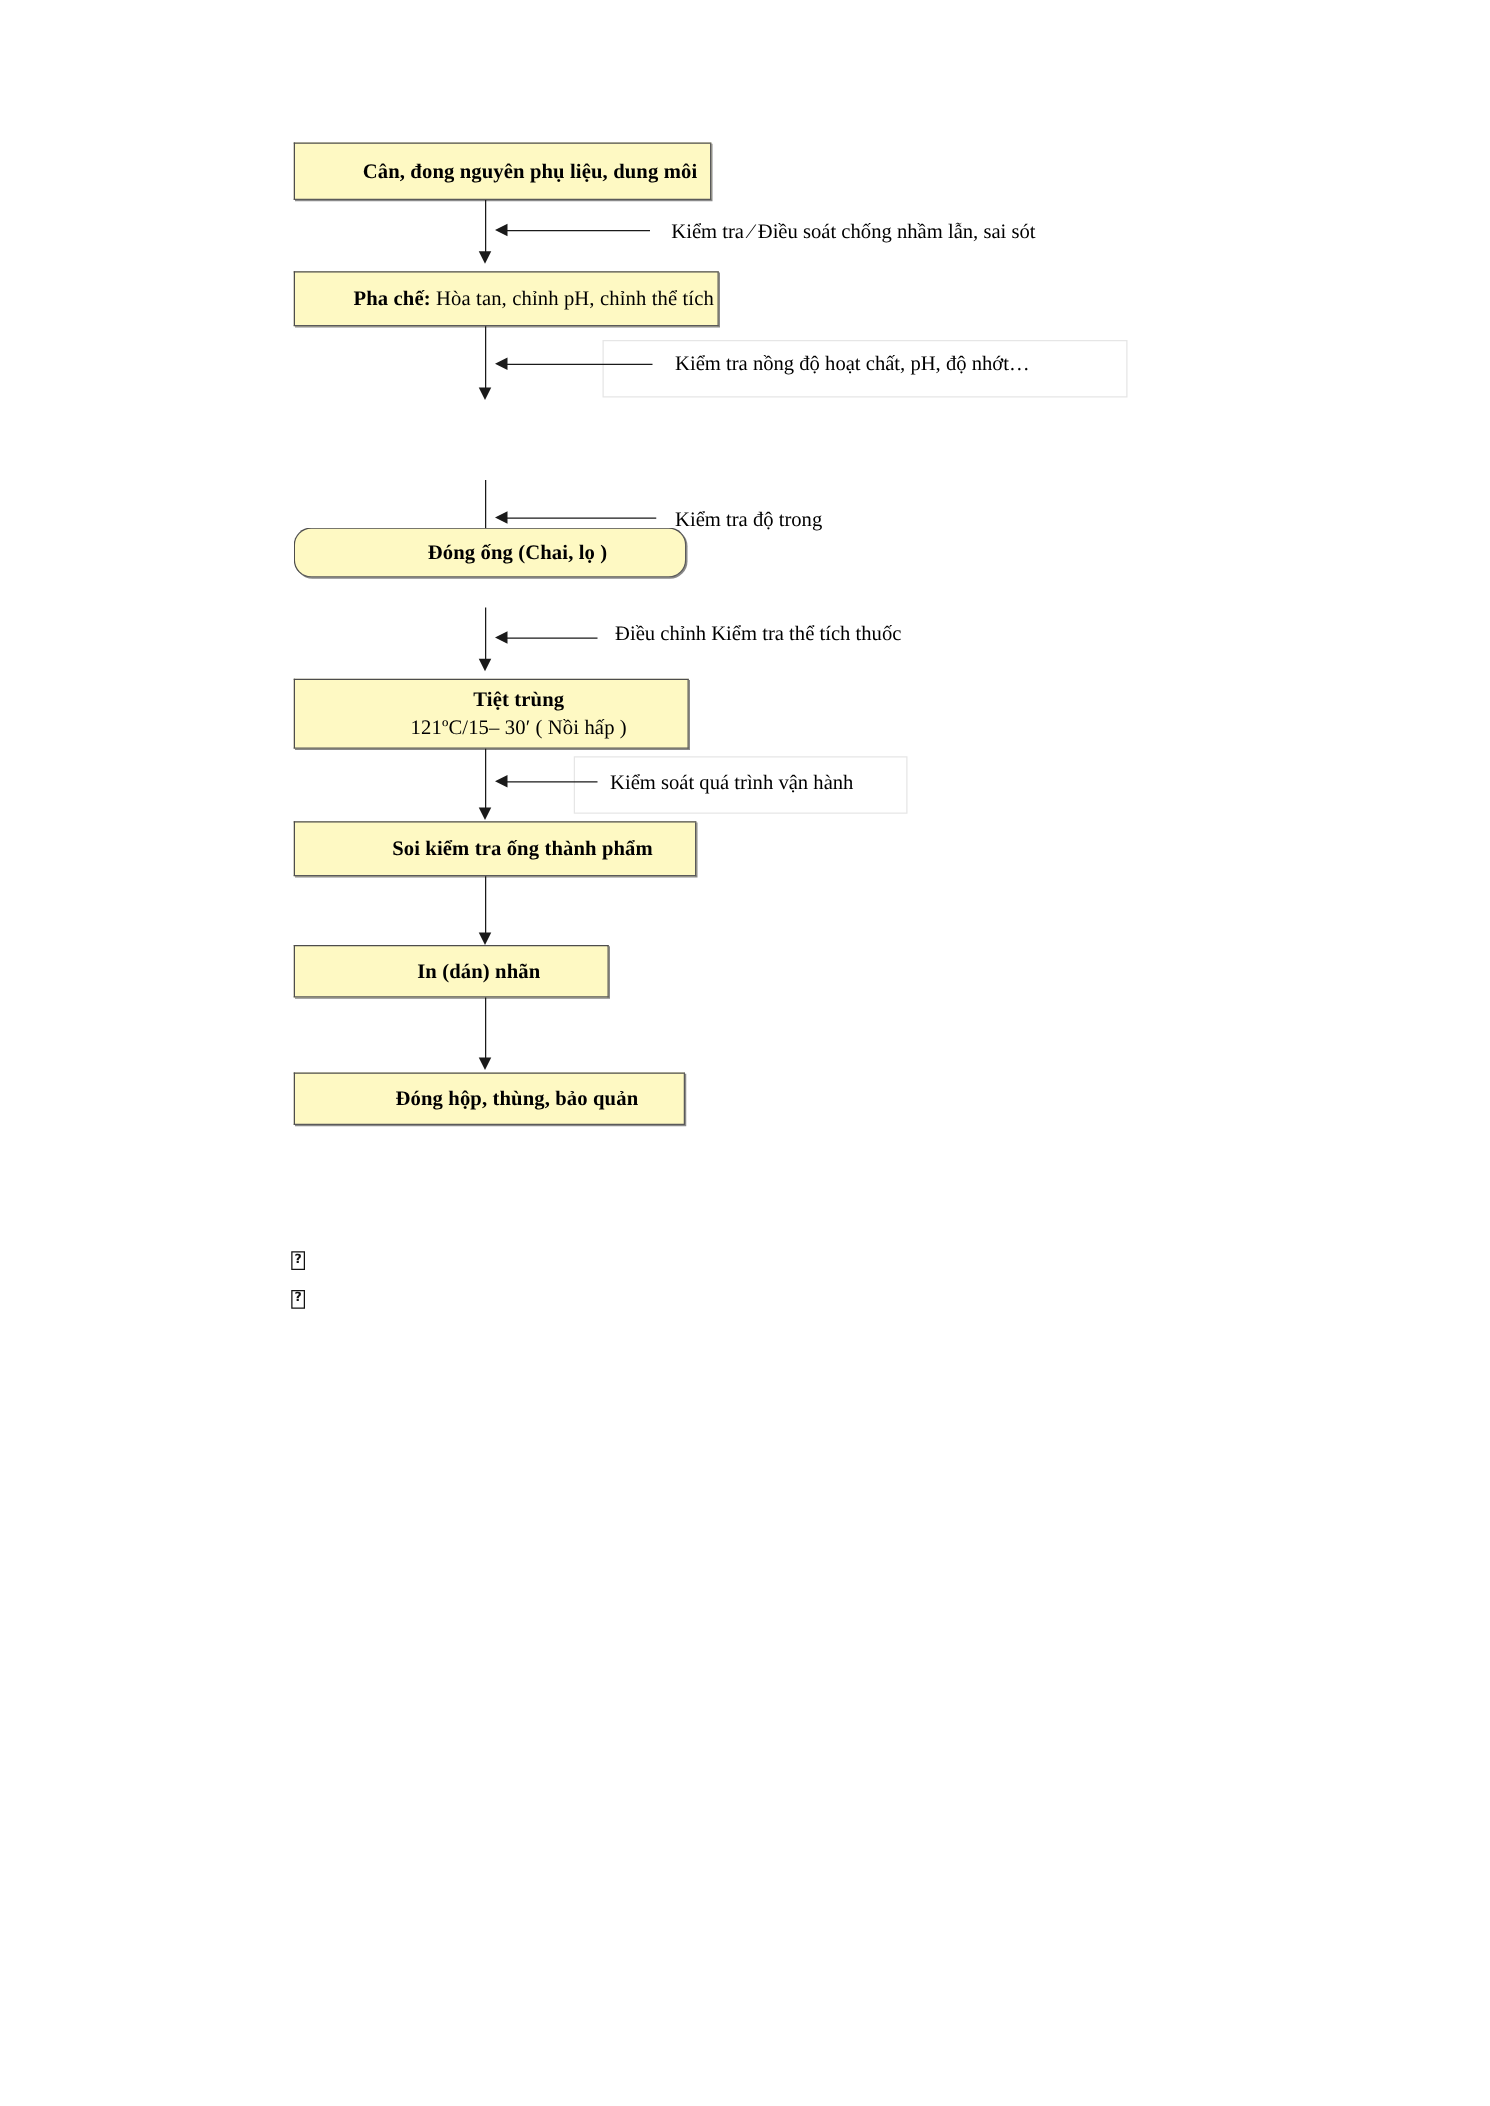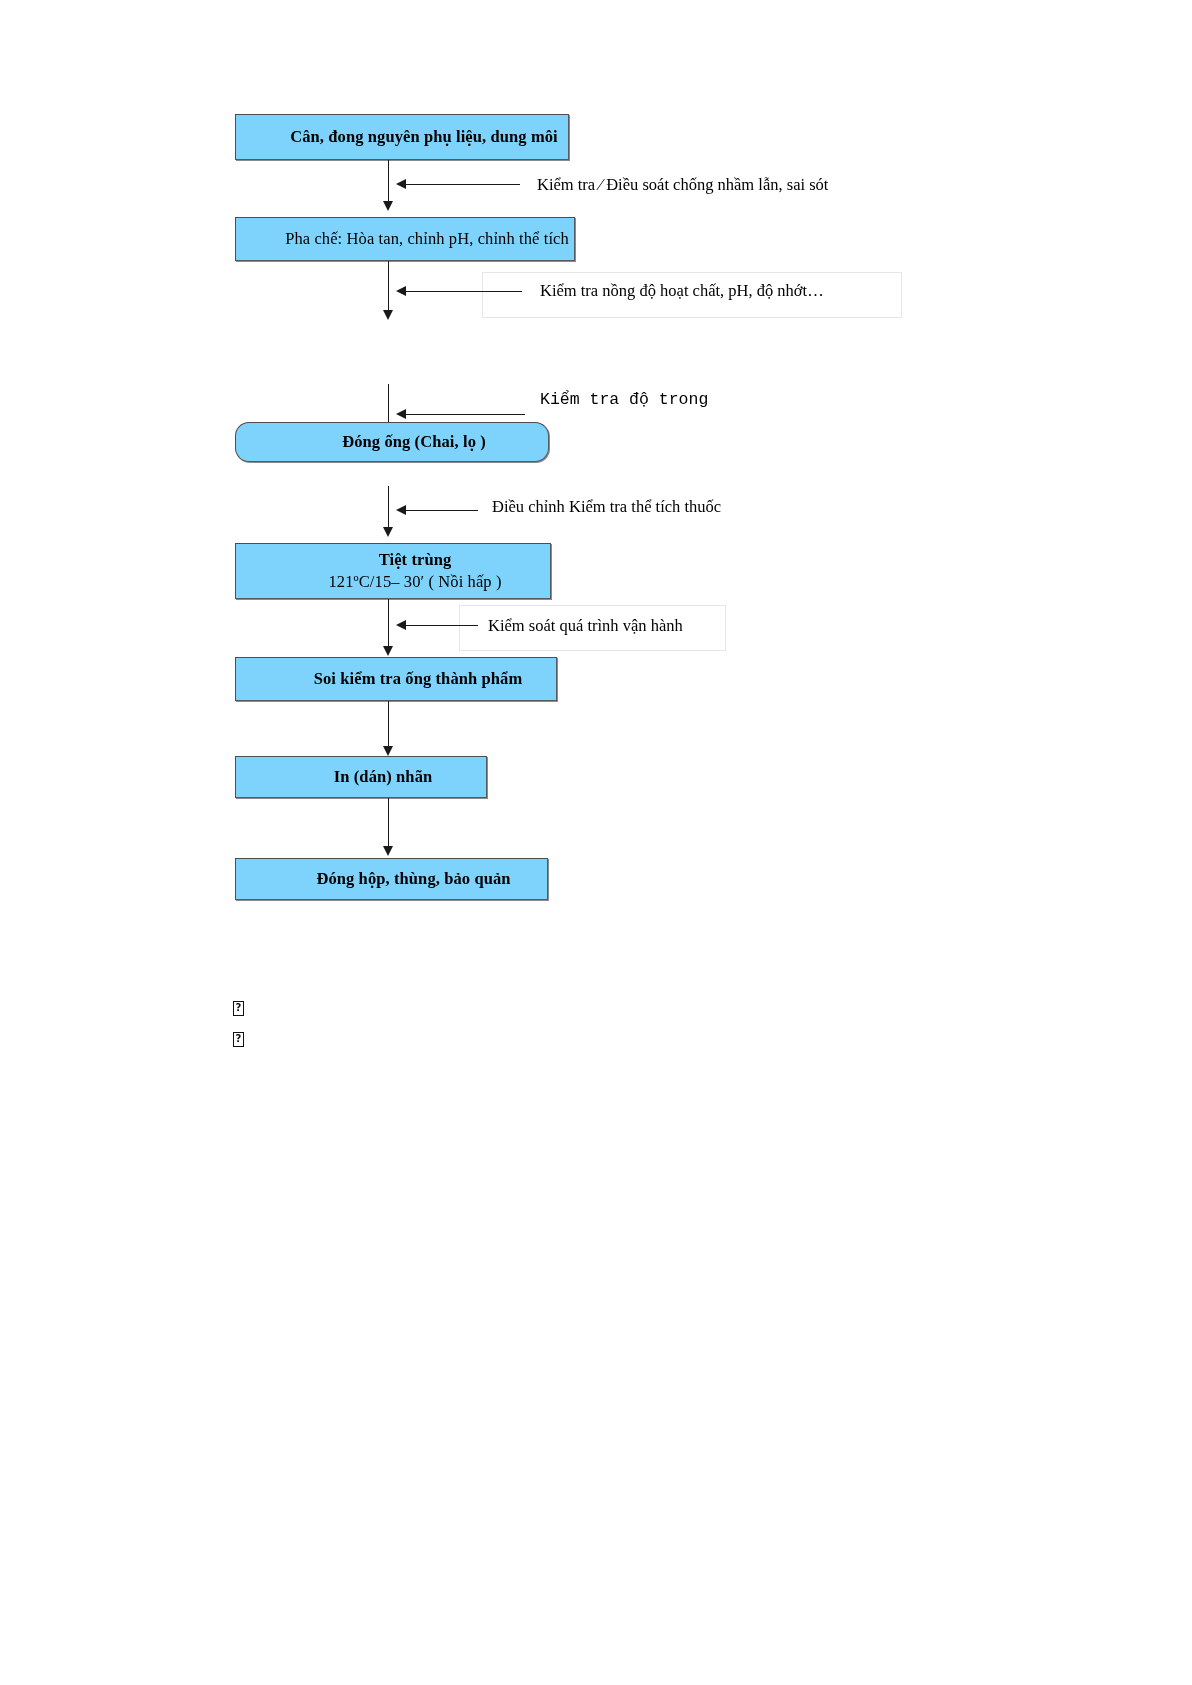--- a/index.html
+++ b/index.html
@@ -18,21 +18,21 @@
 
   .page {
     position: absolute;
     inset: 0;
   }
 
   
   .node {
     position: absolute;
     box-sizing: border-box;
-    background: #7dd3fc;
+    background: #fef9c3;
     border: 1px solid #4d4d4d;
     border-right-color: #5a5a5a;
     border-bottom-color: #5a5a5a;
     box-shadow: 1px 1px 0 0 #8a8a8a;
     display: flex;
     flex-direction: column;
     align-items: center;
     justify-content: center;
     text-align: center;
     font-size: 16.5px;
@@ -44,21 +44,21 @@
     display: block;
     white-space: nowrap;
   }
   .node .ln.b {
     font-weight: bold;
   }
   .node .mix {
     white-space: nowrap;
   }
   .node .mix b {
-    font-weight: normal;
+    font-weight: bold;
   }
 
   
   .vline {
     position: absolute;
     width: 0;
     border-left: 1.6px solid #1a1a1a;
   }
   .vhead {
     position: absolute;
@@ -137,21 +137,21 @@
   <div class="vhead" style="left:383px; top:310px;"></div>
   <div class="hline" style="left:400px; top:291px; width:122px;"></div>
   <div class="hhead" style="left:396px; top:286px;"></div>
   <div class="annot" style="left:540px; top:280px;">Kiểm tra nồng độ hoạt chất, pH, độ nhớt…</div>
 
 
   <div class="vline" style="left:388px; top:384px; height:56px;"></div>
   <div class="vhead" style="left:383px; top:437px;"></div>
   <div class="hline" style="left:400px; top:414px; width:125px;"></div>
   <div class="hhead" style="left:396px; top:409px;"></div>
-  <div class="annot" style="left:540px; top:389px;font-family:Liberation Mono, monospace;">Kiểm tra độ trong</div>
+  <div class="annot" style="left:540px; top:405px;">Kiểm tra độ trong</div>
 
   <div class="node" style="left:235px; top:422px; width:314px; height:40px;border-radius:14px;">
     <span class="ln b">Đóng ống (Chai, lọ )</span>
   </div>
 
   <div class="vline" style="left:388px; top:486px; height:44px;"></div>
   <div class="vhead" style="left:383px; top:527px;"></div>
   <div class="hline" style="left:400px; top:510px; width:78px;"></div>
   <div class="hhead" style="left:396px; top:505px;"></div>
   <div class="annot" style="left:492px; top:496px;">Điều chỉnh Kiểm tra thể tích thuốc</div>

